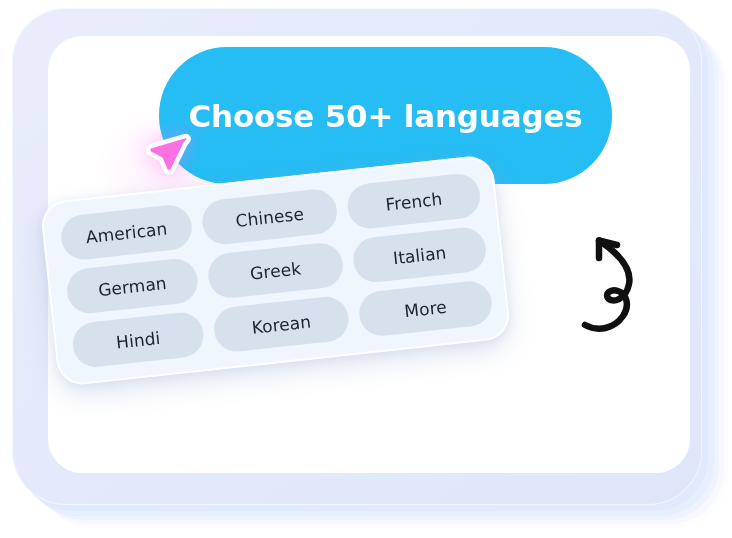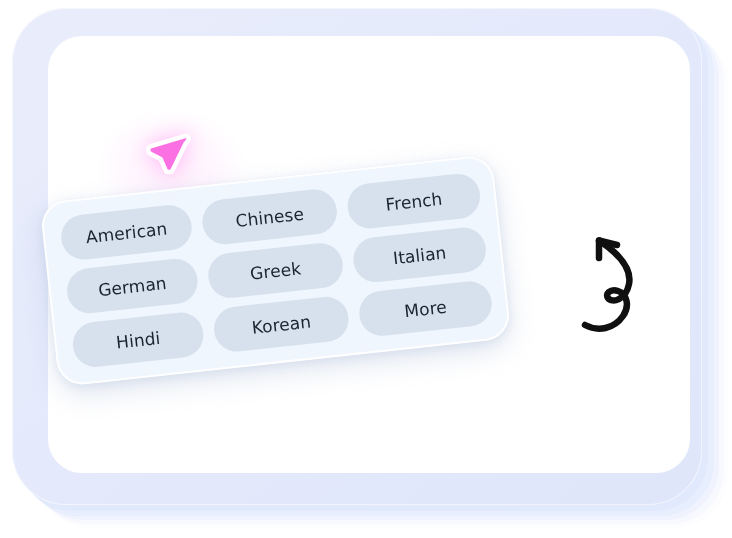--- a/index.html
+++ b/index.html
@@ -168,20 +168,23 @@
 <body>
 
 <div id="scene">
 
   <div class="outer-frame">
     <div class="inner-card"></div>
   </div>
 
   <div class="glow"></div>
 
+  <div class="banner">
+    <span class="banner-text">Choose 50+ languages</span>
+  </div>
 
   <div class="cursor-pointer">
     <svg width="60" height="60" viewBox="0 0 60 60" xmlns="http://www.w3.org/2000/svg">
       <path d="M49.5 10.5 C52 8 50 4.2 46.8 5.1 L13.2 15.0 C9.6 16.1 9.1 21.0 12.4 22.7 L22.6 27.9 L27.3 38.6 C28.8 42.1 33.7 41.9 35.0 38.3 L47.5 12.8 Z" fill="#fb70e2" stroke="#ffffff" stroke-width="4.5" stroke-linejoin="round"></path>
     </svg>
   </div>
 
   <div class="arrow-doodle">
     <svg width="72" height="120" viewBox="0 0 72 120" xmlns="http://www.w3.org/2000/svg">
       <g fill="none" stroke="#101010" stroke-width="6.5" stroke-linecap="round" stroke-linejoin="round">

